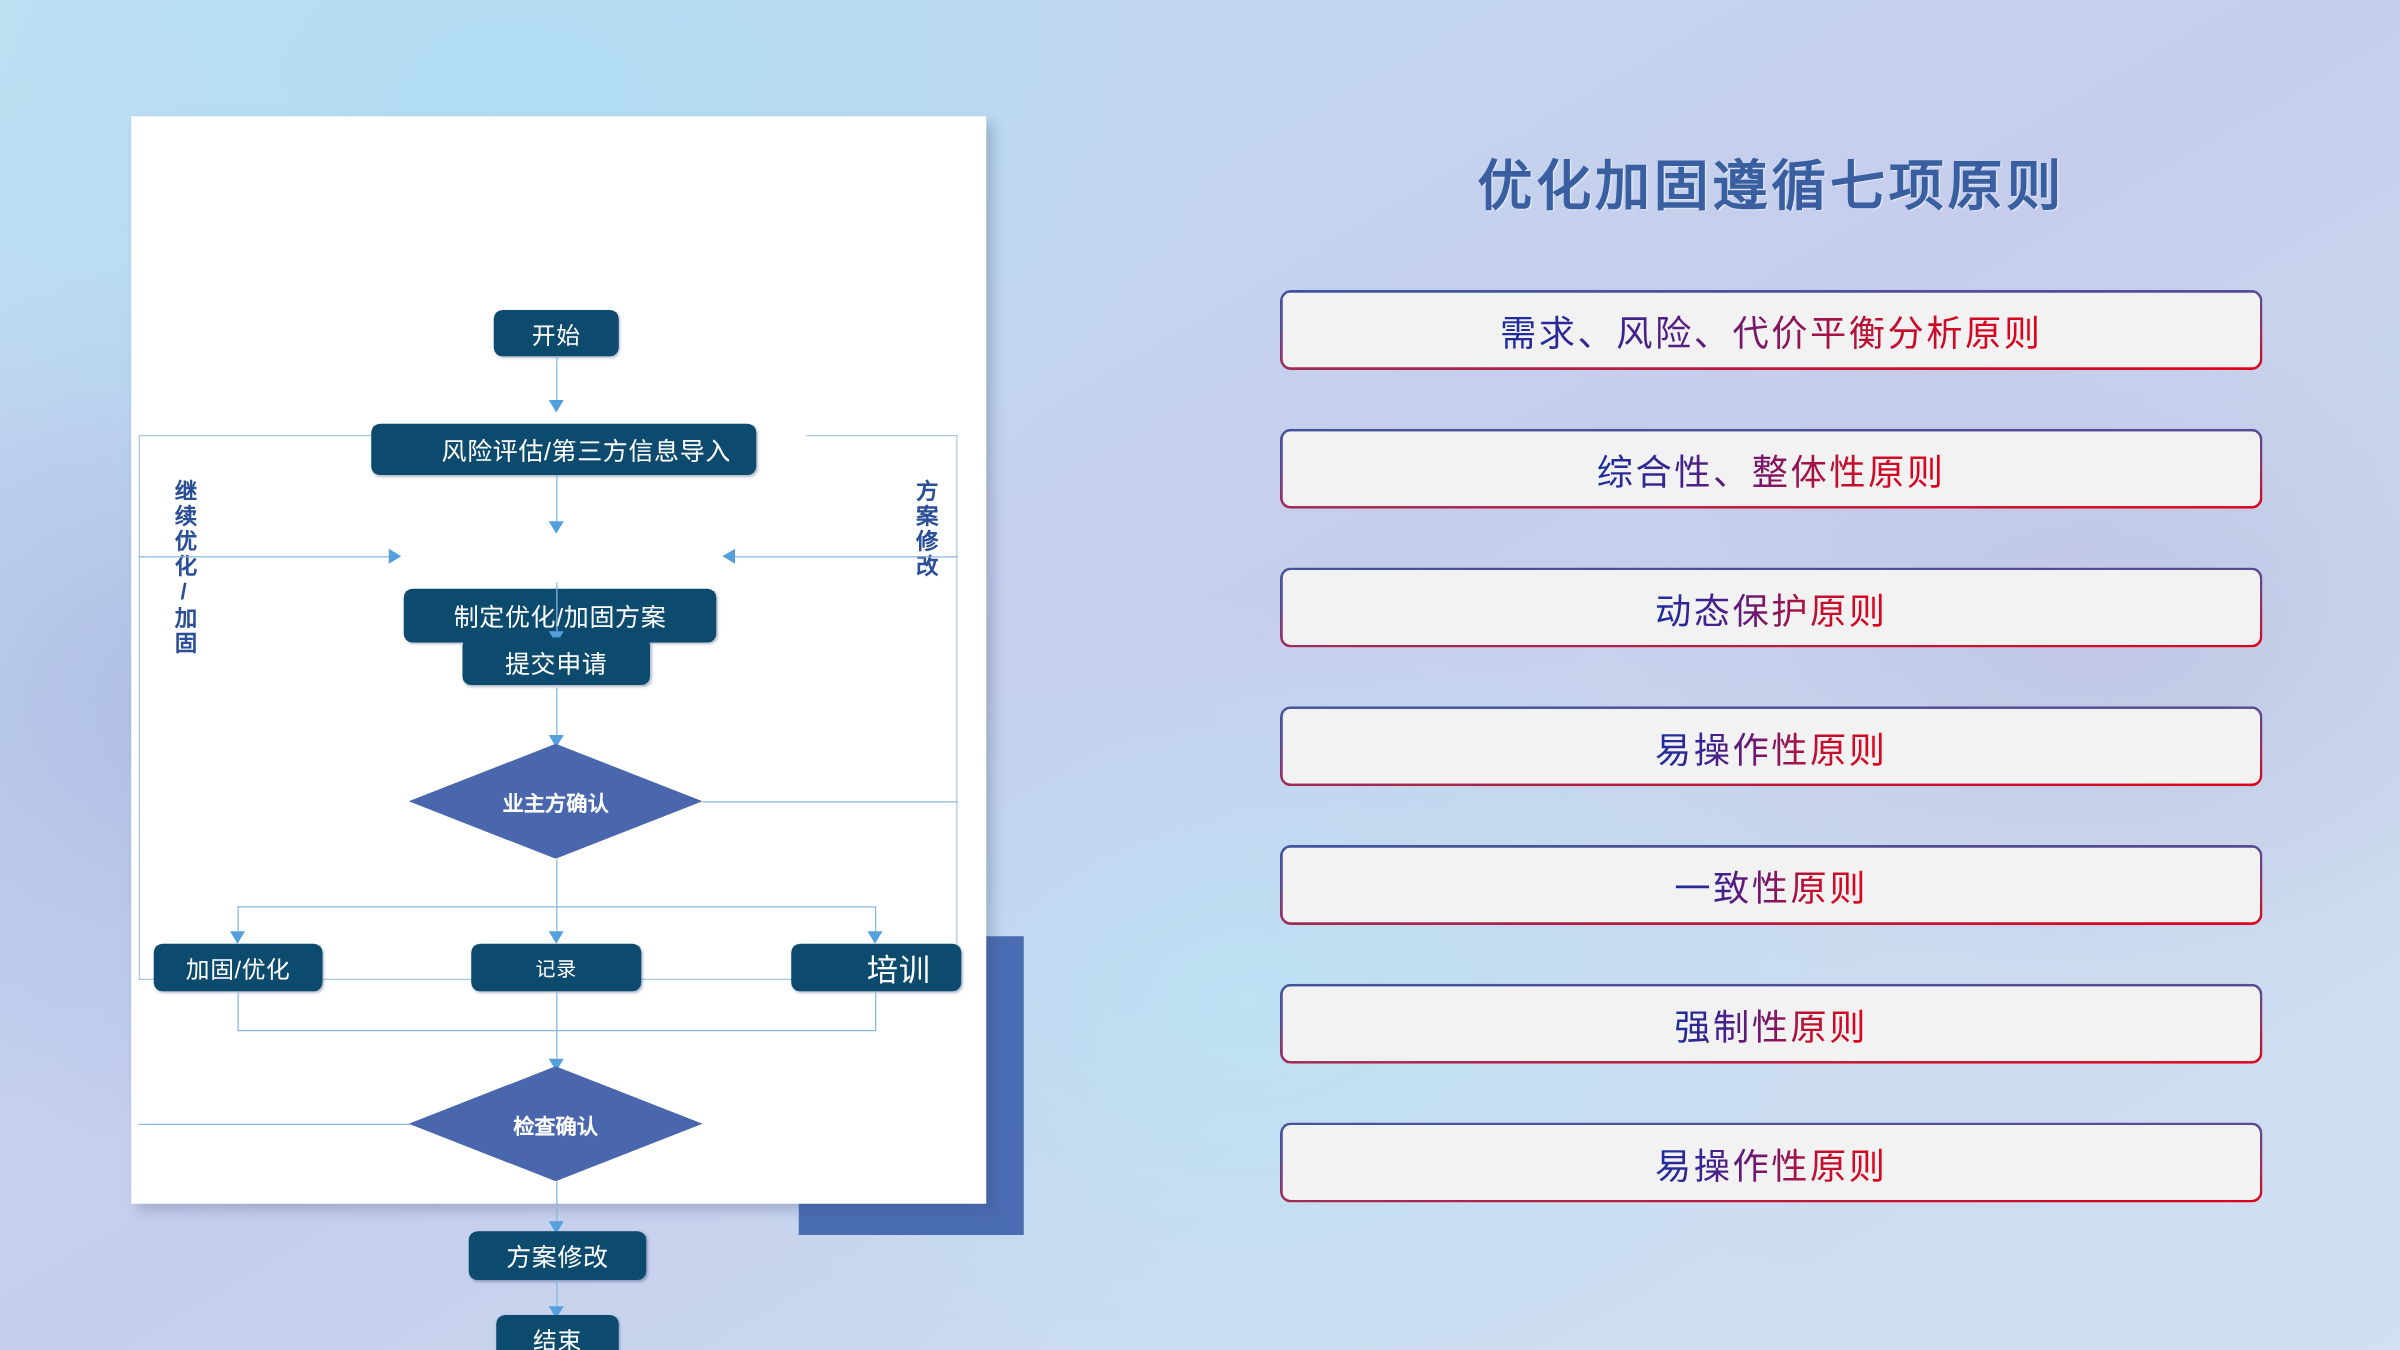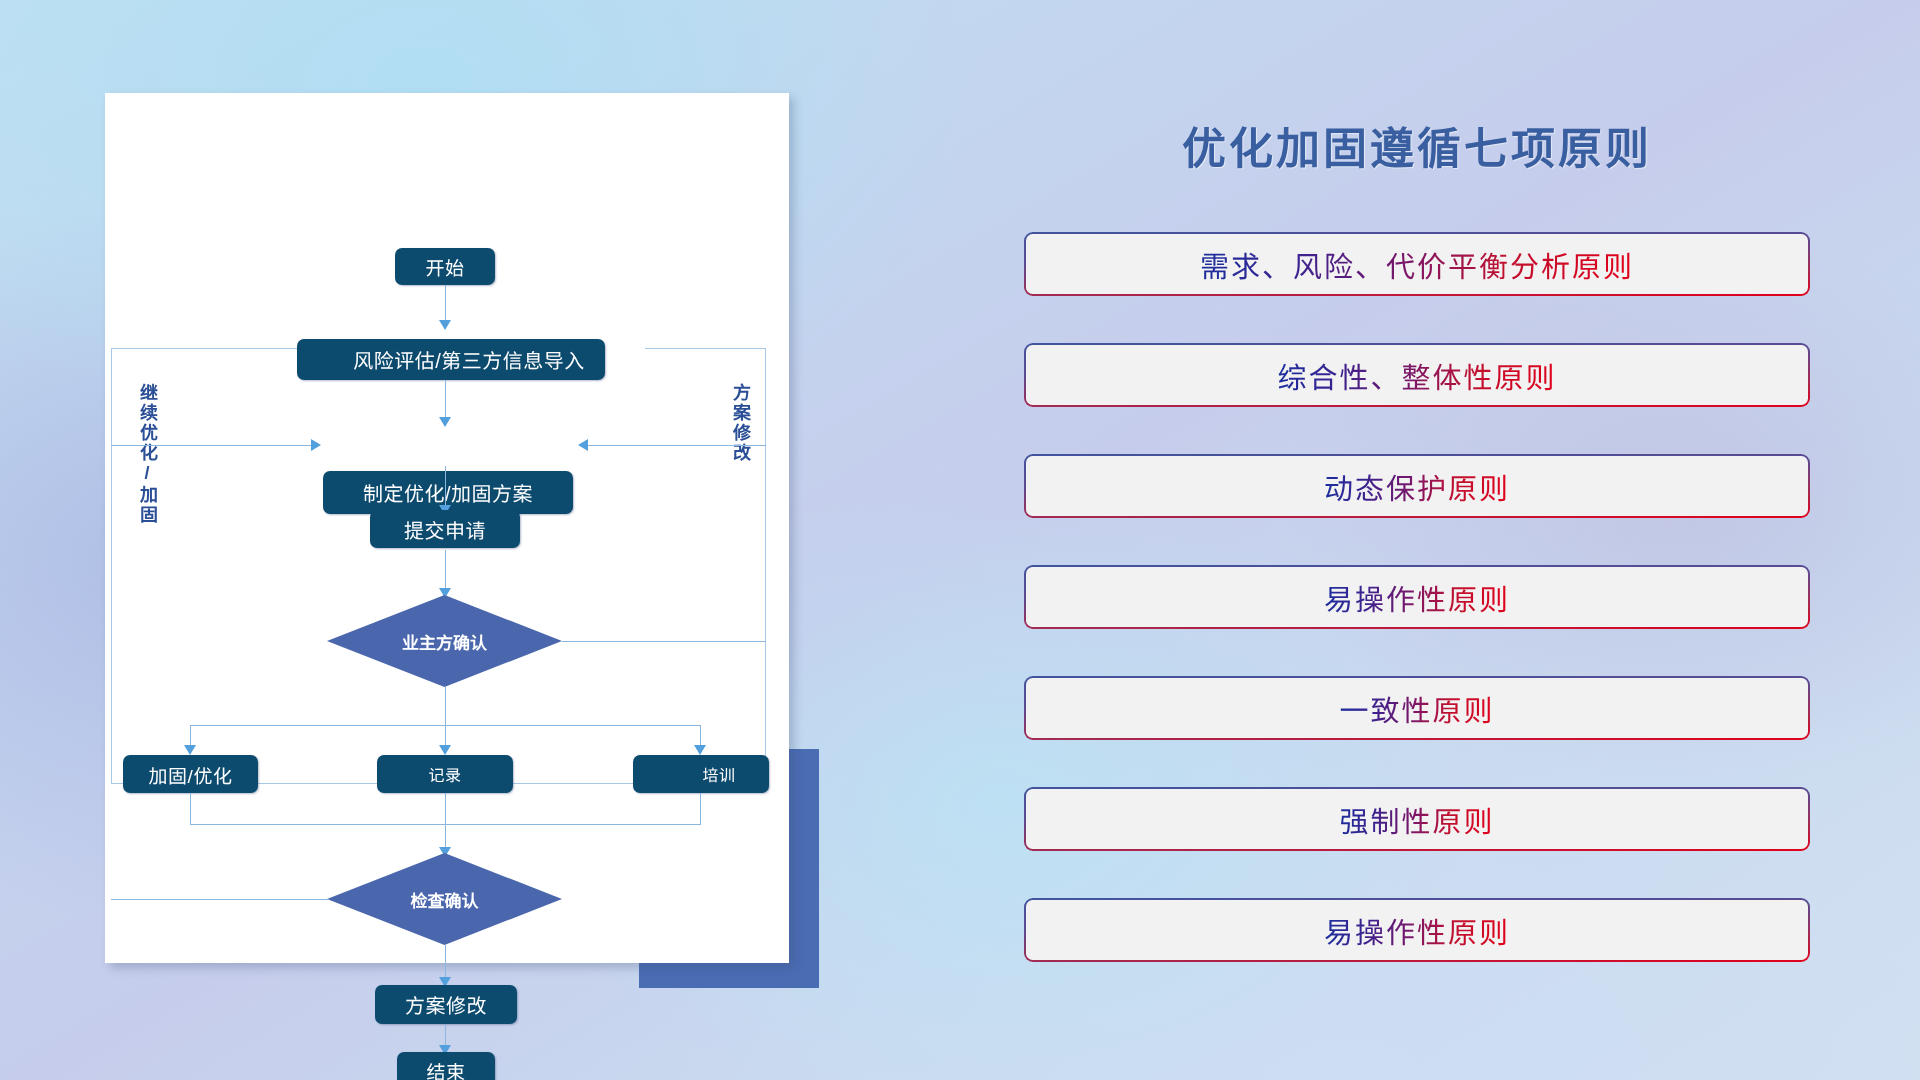--- a/index.html
+++ b/index.html
@@ -242,21 +242,21 @@
     <div class="vline" style="left:340px; top:632px; height:26px;"></div>
     <div class="arrow-down" style="left:333.5px; top:652px;"></div>
 
     <div class="vline" style="left:595px; top:632px; height:26px;"></div>
     <div class="arrow-down" style="left:588.5px; top:652px;"></div>
 
     <div class="node" style="left:18px; top:662px; width:135px; height:38px; font-size:19px;">加固/优化</div>
 
     <div class="node" style="left:272px; top:662px; width:136px; height:38px; font-size:16px;">记录</div>
 
-    <div class="node" style="left:528px; top:662px; width:136px; height:38px; font-size:16px;padding-left:36px;">培训</div>
+    <div class="node" style="left:528px; top:662px; width:136px; height:38px; font-size:25px;padding-left:36px;">培训</div>
 
     <div class="vline" style="left:85px; top:700px; height:32px;"></div>
     <div class="vline" style="left:340px; top:700px; height:32px;"></div>
     <div class="vline" style="left:595px; top:700px; height:32px;"></div>
     <div class="hline" style="left:85px; top:731px; width:510px;"></div>
 
     <div class="vline" style="left:340px; top:731px; height:29px;"></div>
     <div class="arrow-down" style="left:333.5px; top:754px;"></div>
 
     <div class="diamond" style="left:222px; top:760px; width:235px; height:92px; font-size:17px;">检查确认</div>

